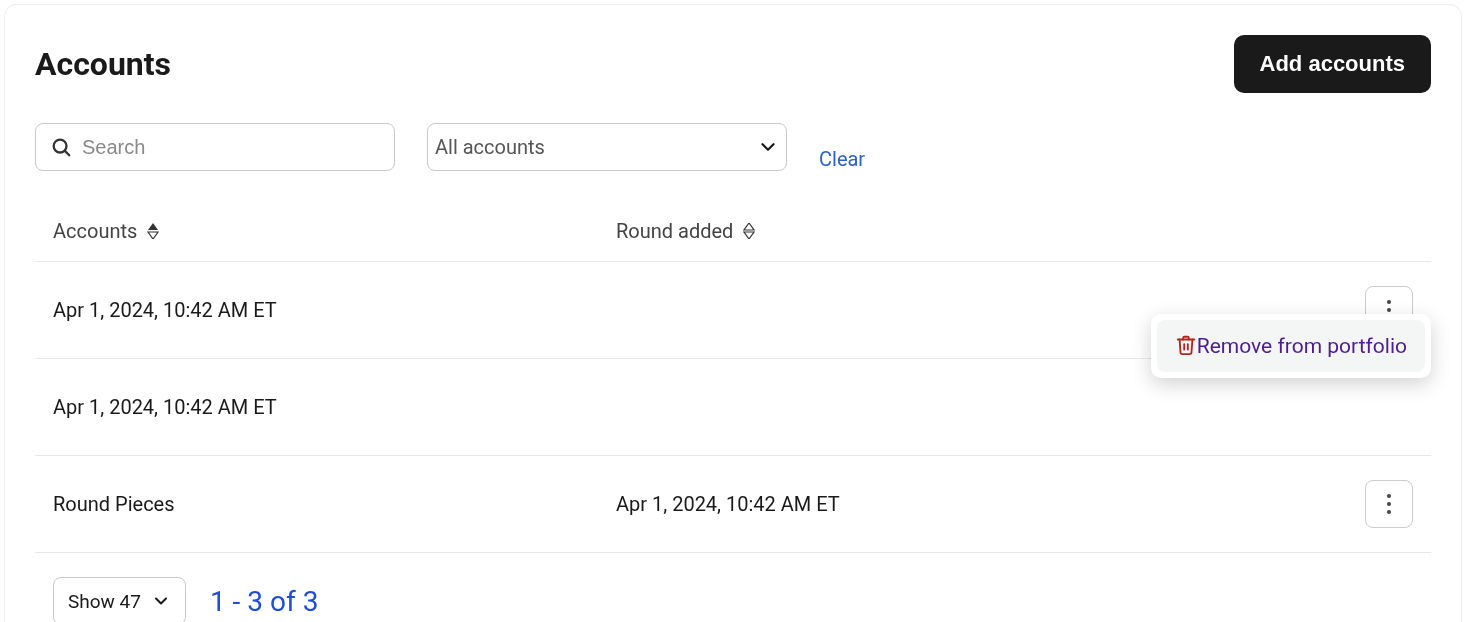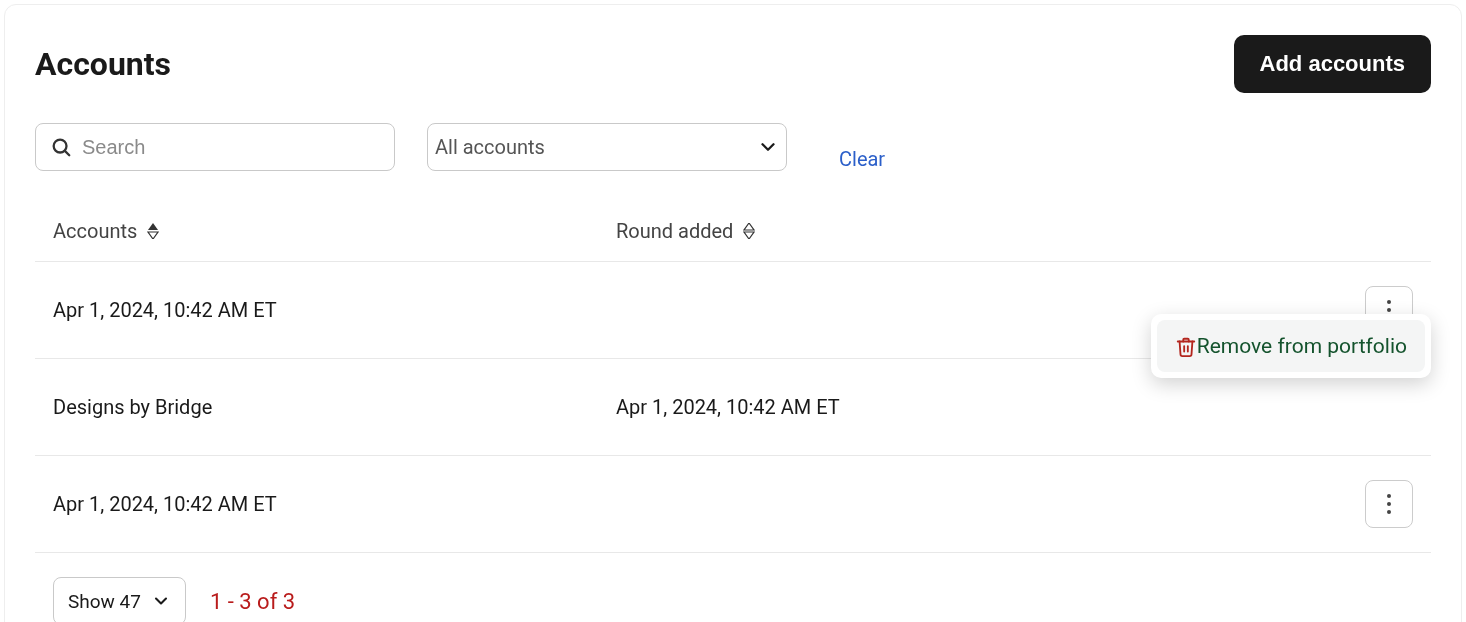--- a/index.html
+++ b/index.html
@@ -83,21 +83,21 @@
       height: 48px;
       cursor: pointer;
       font-size: 20px;
       color: #555;
     }
     .clear-link {
       color: #2b5fc9;
       font-size: 20px;
       cursor: pointer;
       text-decoration: none;
-      margin-left: 20px;
+      margin-left: 0;
     }
     .table {
       width: 100%;
     }
     .thead, .trow {
       display: flex;
       align-items: center;
       border-bottom: 1px solid #e8e8e8;
     }
     .thead {
@@ -164,25 +164,25 @@
       right: 0;
       top: 52px;
       background: #fff;
       border-radius: 10px;
       box-shadow: 0 6px 20px rgba(0,0,0,0.18);
       padding: 6px;
       z-index: 10;
     }
     .context-item {
       display: flex;
-      align-items: flex-end;
+      align-items: flex-start;
       padding: 14px 18px;
       border-radius: 8px;
       background: #f4f5f5;
-      color: #14532d;
+      color: #4c1d95;
       font-size: 21px;
       cursor: pointer;
       white-space: nowrap;
     }
     .footer-row {
       display: flex;
       align-items: center;
       gap: 24px;
       margin-top: 24px;
       padding-left: 18px;
@@ -192,22 +192,22 @@
       align-items: center;
       gap: 10px;
       border: 1px solid #c9c9c9;
       border-radius: 8px;
       padding: 10px 14px;
       height: 48px;
       font-size: 19px;
       cursor: pointer;
     }
     .page-info {
-      font-size: 22px;
-      color: #b91c1c;
+      font-size: 28px;
+      color: #1d4ed8;
     }
   </style>
 </head>
 <body>
 
 <div class="panel">
 
   <div class="header-row">
     <h1 class="page-title">Accounts</h1>
     <button class="primary-button">Add accounts</button>
@@ -277,34 +277,34 @@
               <path d="M10 11v6"></path>
               <path d="M14 11v6"></path>
               <path d="M9 6V4a1 1 0 0 1 1-1h4a1 1 0 0 1 1 1v2"></path>
             </svg>
           <span>Remove from portfolio</span>
         </div>
       </div>
     </div>
 
     <div class="trow">
-      <div class="col-accounts td">Designs by Bridge</div>
       <div class="col-date td">Apr 1, 2024, 10:42 AM ET</div>
       <div class="col-actions">
         <button class="kebab-button" style="visibility:hidden">
           <span class="kebab-dots">
               <span></span>
               <span></span>
               <span></span>
             </span>
         </button>
       </div>
     </div>
 
     <div class="trow">
+      <div class="col-accounts td">Round Pieces</div>
       <div class="col-date td">Apr 1, 2024, 10:42 AM ET</div>
       <div class="col-actions">
         <button class="kebab-button">
           <span class="kebab-dots">
               <span></span>
               <span></span>
               <span></span>
             </span>
         </button>
       </div>

